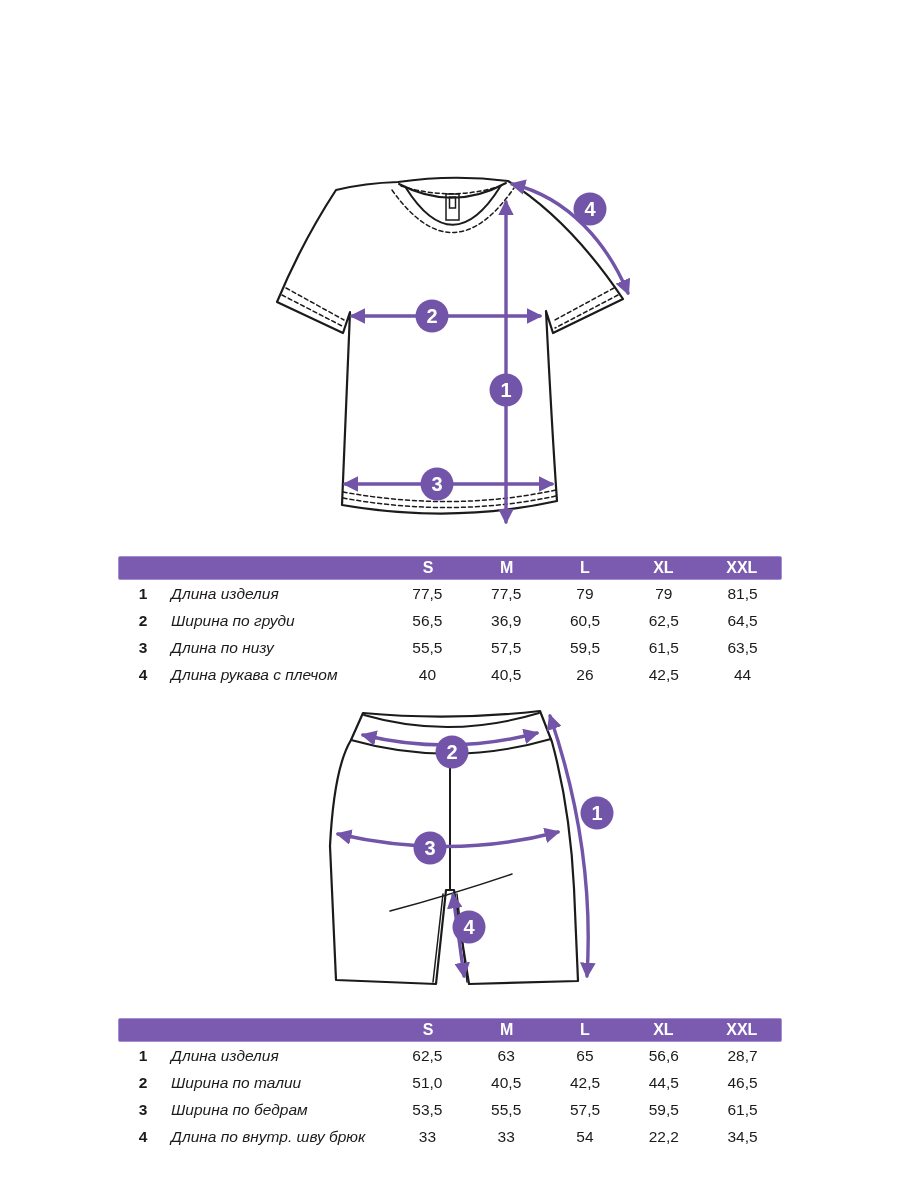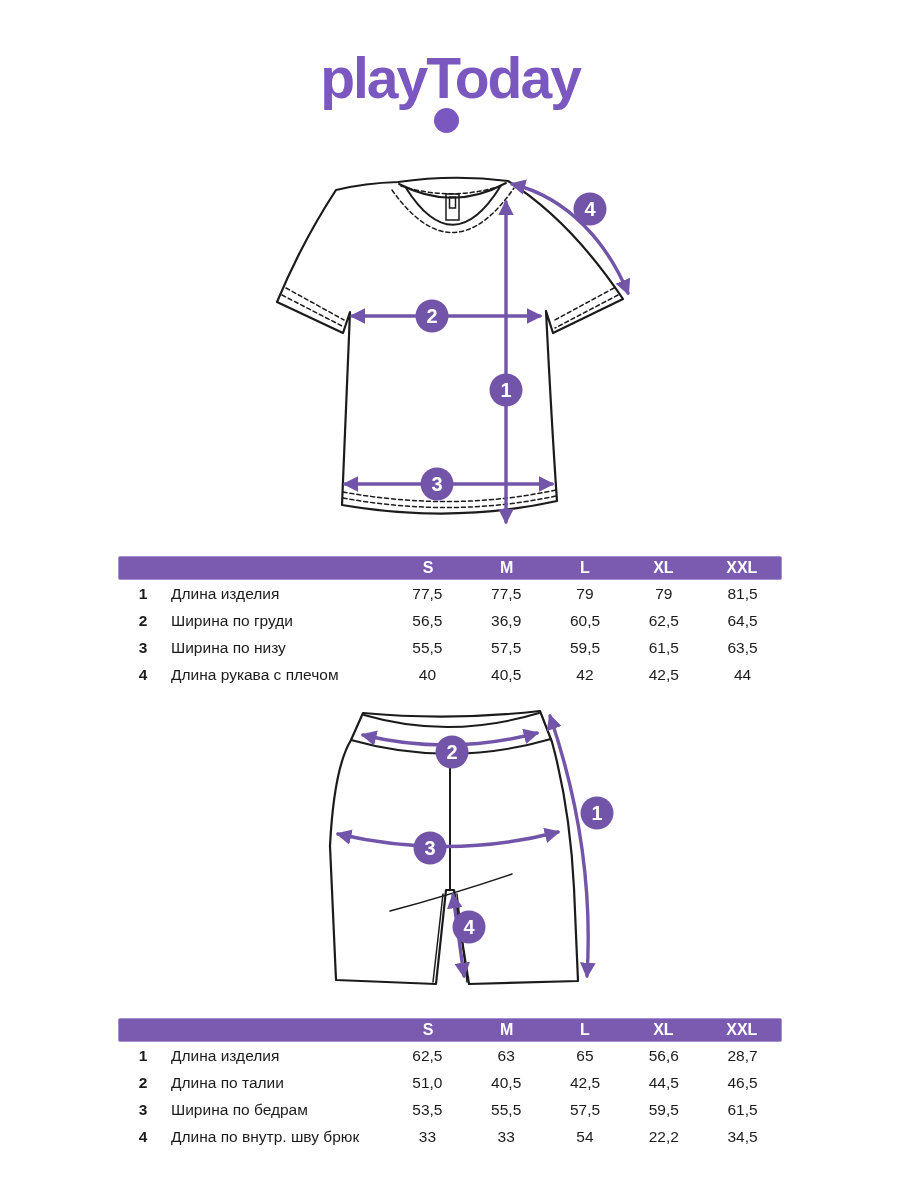--- a/index.html
+++ b/index.html
@@ -47,32 +47,28 @@
   .st-row {
     display:grid; grid-template-columns:50px 220px repeat(5, 1fr);
     height:27px; align-items:center;
   }
   .st-head {
     height:24px; background:var(--header-bg);
     border:1px solid #a58fd2; border-radius:2px;
   }
   .st-head .st-val { color:#fff; font-weight:700; font-size:16px; }
   .st-num { text-align:center; font-weight:700; }
-  .st-label { padding-left:3px; }
+  .st-label { padding-left:3px;font-style:italic; }
   .st-val { text-align:center; }
 </style>
 </head>
 <body>
 
 <div class="page">
 
-  <div class="logo">
-    <span class="logo-text">playToday</span>
-    <span class="logo-dot"></span>
-  </div>
 
   <svg id="tshirt-svg" class="diagram" width="420" height="400" viewBox="0 0 420 400">
     <defs>
       <marker id="ah1" viewBox="0 0 10 10" refX="8.5" refY="5" markerWidth="4.6" markerHeight="4.6" orient="auto-start-reverse">
         <path class="ah" d="M0,0 L10,5 L0,10 z"></path>
       </marker>
     </defs>
 
     <path class="outline" d="M37,152 Q62,92 96,40 Q125,33 158,32 Q213,24 268,31 Q330,70 383,149
          L313,183 L306,161 Q312,280 317,351 Q213,374 102,355 Q106,250 110,162 L103,183 Z"></path>
@@ -135,33 +131,33 @@
         <div class="st-num">2</div>
         <div class="st-label">Ширина по груди</div>
         <div class="st-val">56,5</div>
         <div class="st-val">36,9</div>
         <div class="st-val">60,5</div>
         <div class="st-val">62,5</div>
         <div class="st-val">64,5</div>
       </div>
       <div class="st-row">
         <div class="st-num">3</div>
-        <div class="st-label">Ширина по низу</div>
+        <div class="st-label">Длина по низу</div>
         <div class="st-val">55,5</div>
         <div class="st-val">57,5</div>
         <div class="st-val">59,5</div>
         <div class="st-val">61,5</div>
         <div class="st-val">63,5</div>
       </div>
       <div class="st-row">
         <div class="st-num">4</div>
         <div class="st-label">Длина рукава с плечом</div>
         <div class="st-val">40</div>
         <div class="st-val">40,5</div>
-        <div class="st-val">42</div>
+        <div class="st-val">26</div>
         <div class="st-val">42,5</div>
         <div class="st-val">44</div>
       </div>
     </div>
 
   <svg id="shorts-svg" class="diagram" width="340" height="330" viewBox="0 0 340 330">
     <defs>
       <marker id="ah2" viewBox="0 0 10 10" refX="8.5" refY="5" markerWidth="4.6" markerHeight="4.6" orient="auto-start-reverse">
         <path class="ah" d="M0,0 L10,5 L0,10 z"></path>
       </marker>
@@ -214,21 +210,21 @@
         <div class="st-num">1</div>
         <div class="st-label">Длина изделия</div>
         <div class="st-val">62,5</div>
         <div class="st-val">63</div>
         <div class="st-val">65</div>
         <div class="st-val">56,6</div>
         <div class="st-val">28,7</div>
       </div>
       <div class="st-row">
         <div class="st-num">2</div>
-        <div class="st-label">Длина по талии</div>
+        <div class="st-label">Ширина по талии</div>
         <div class="st-val">51,0</div>
         <div class="st-val">40,5</div>
         <div class="st-val">42,5</div>
         <div class="st-val">44,5</div>
         <div class="st-val">46,5</div>
       </div>
       <div class="st-row">
         <div class="st-num">3</div>
         <div class="st-label">Ширина по бедрам</div>
         <div class="st-val">53,5</div>

